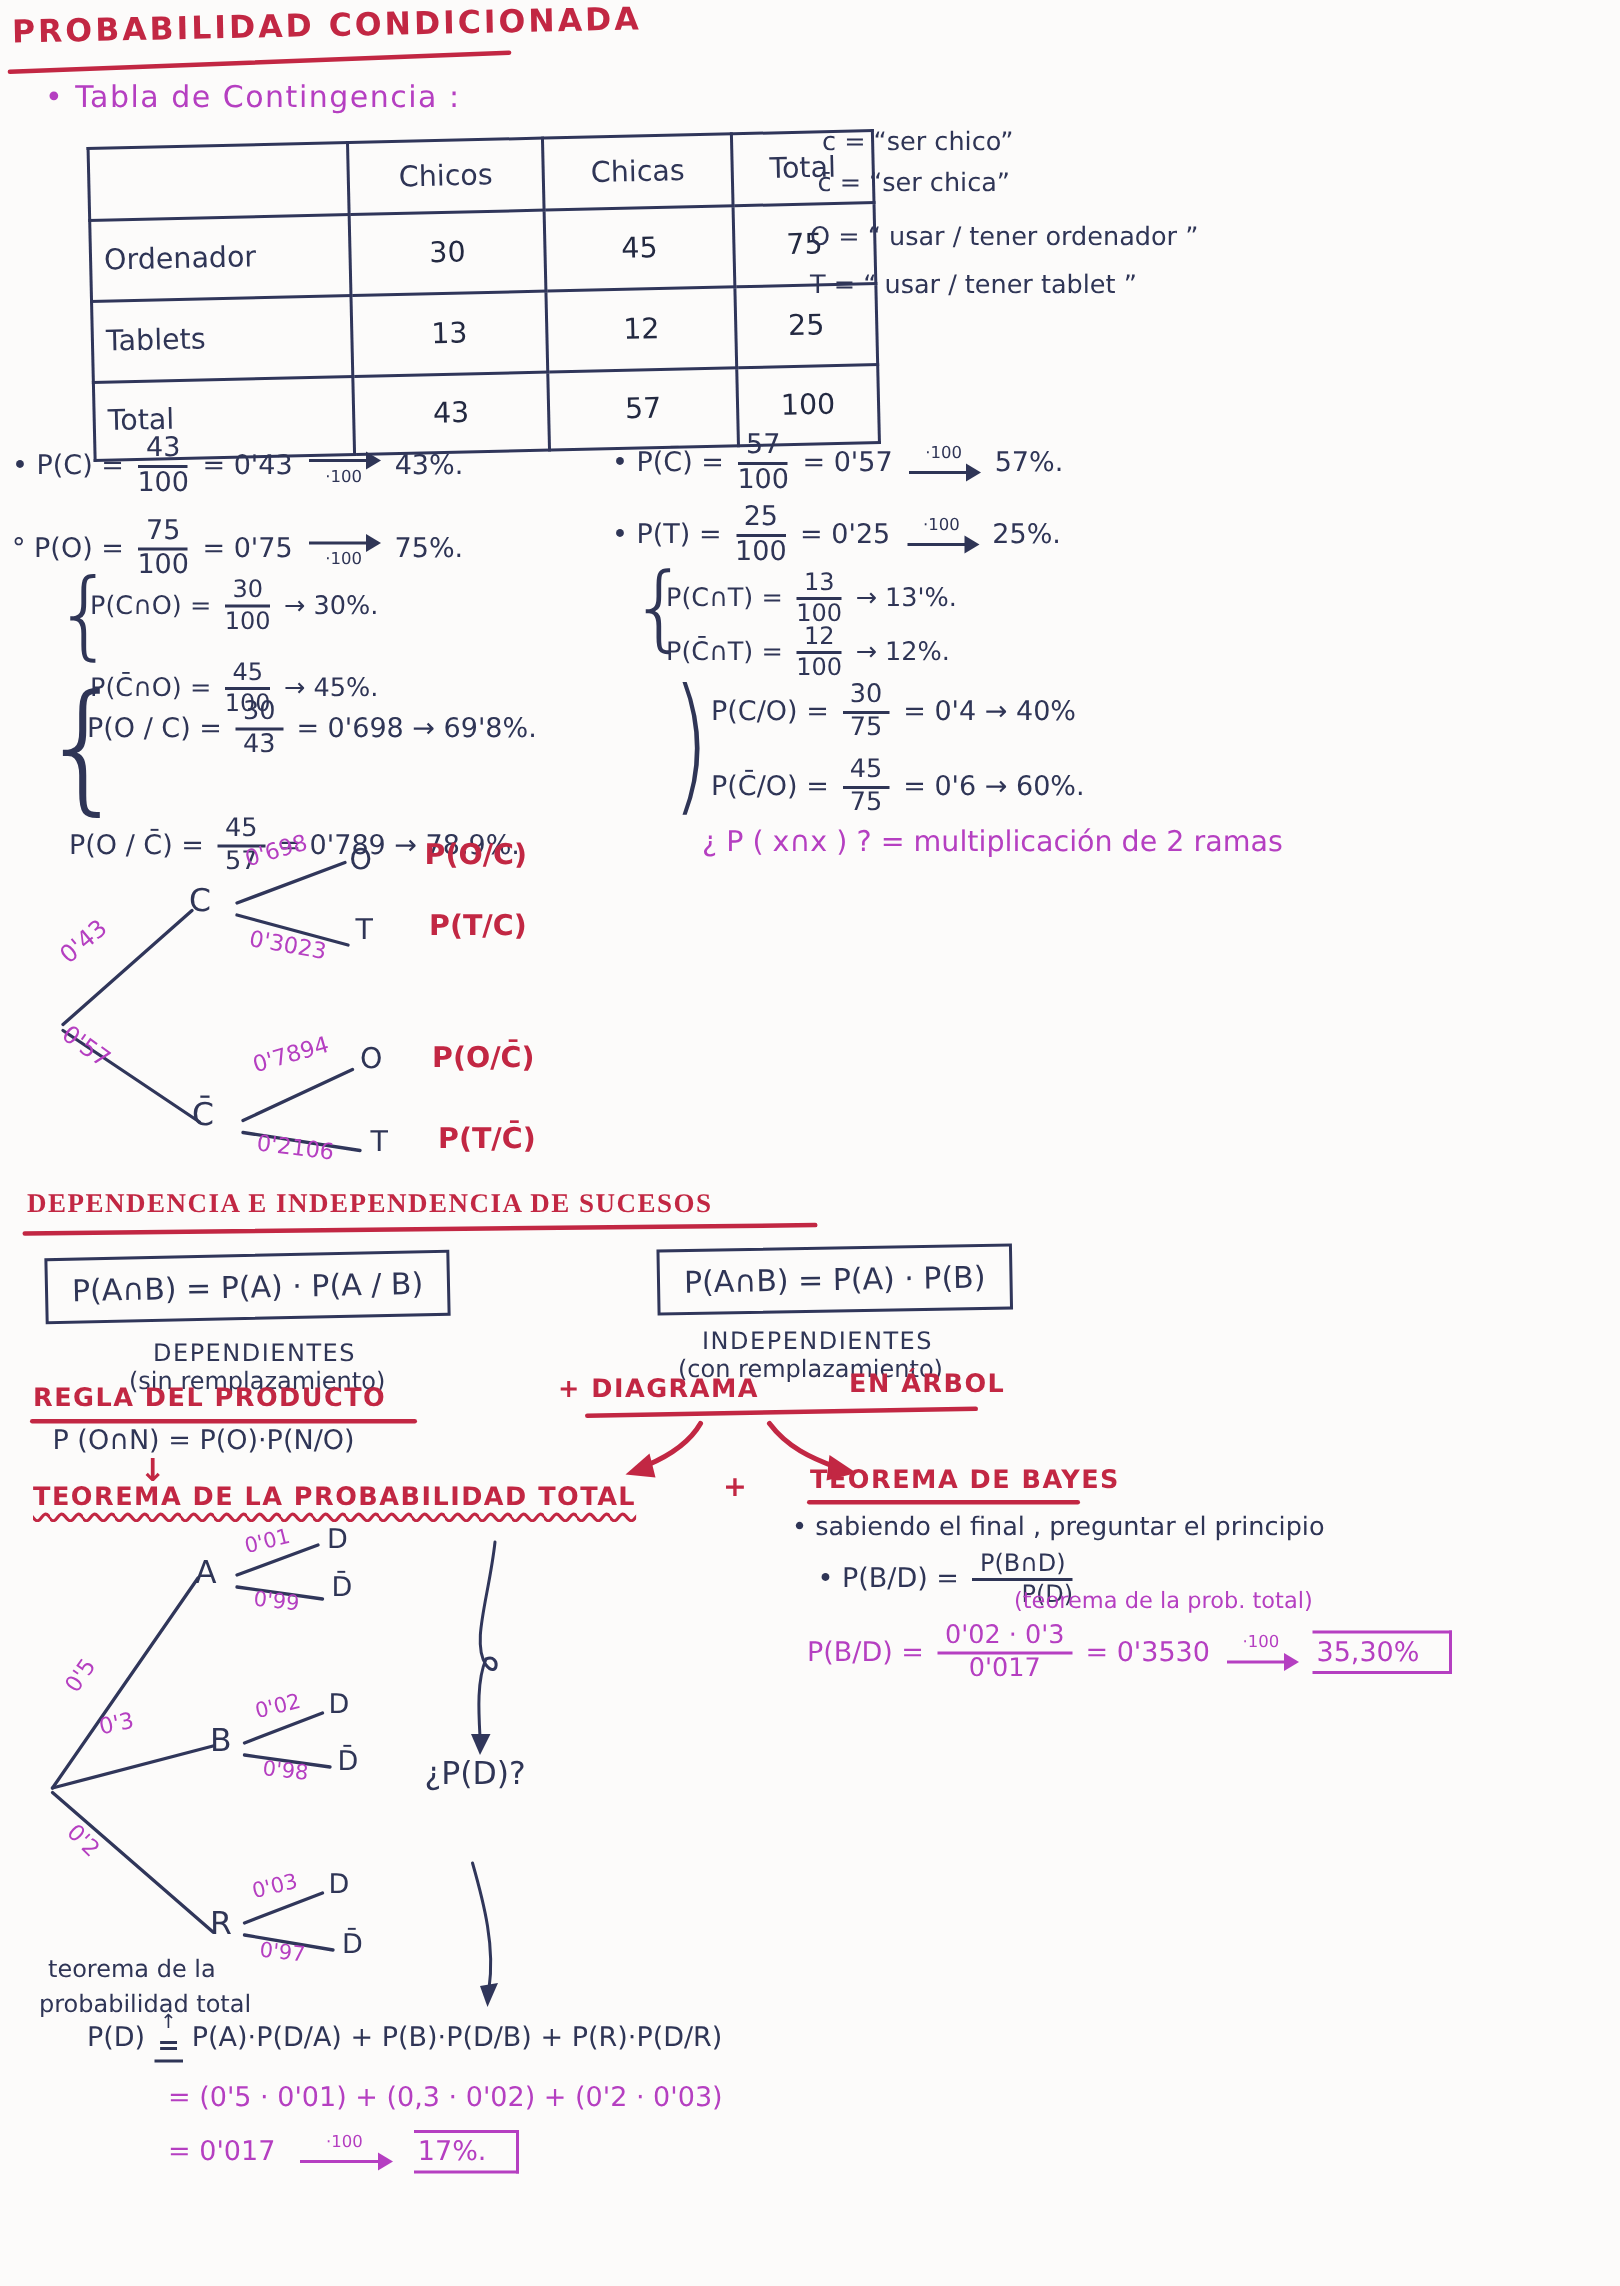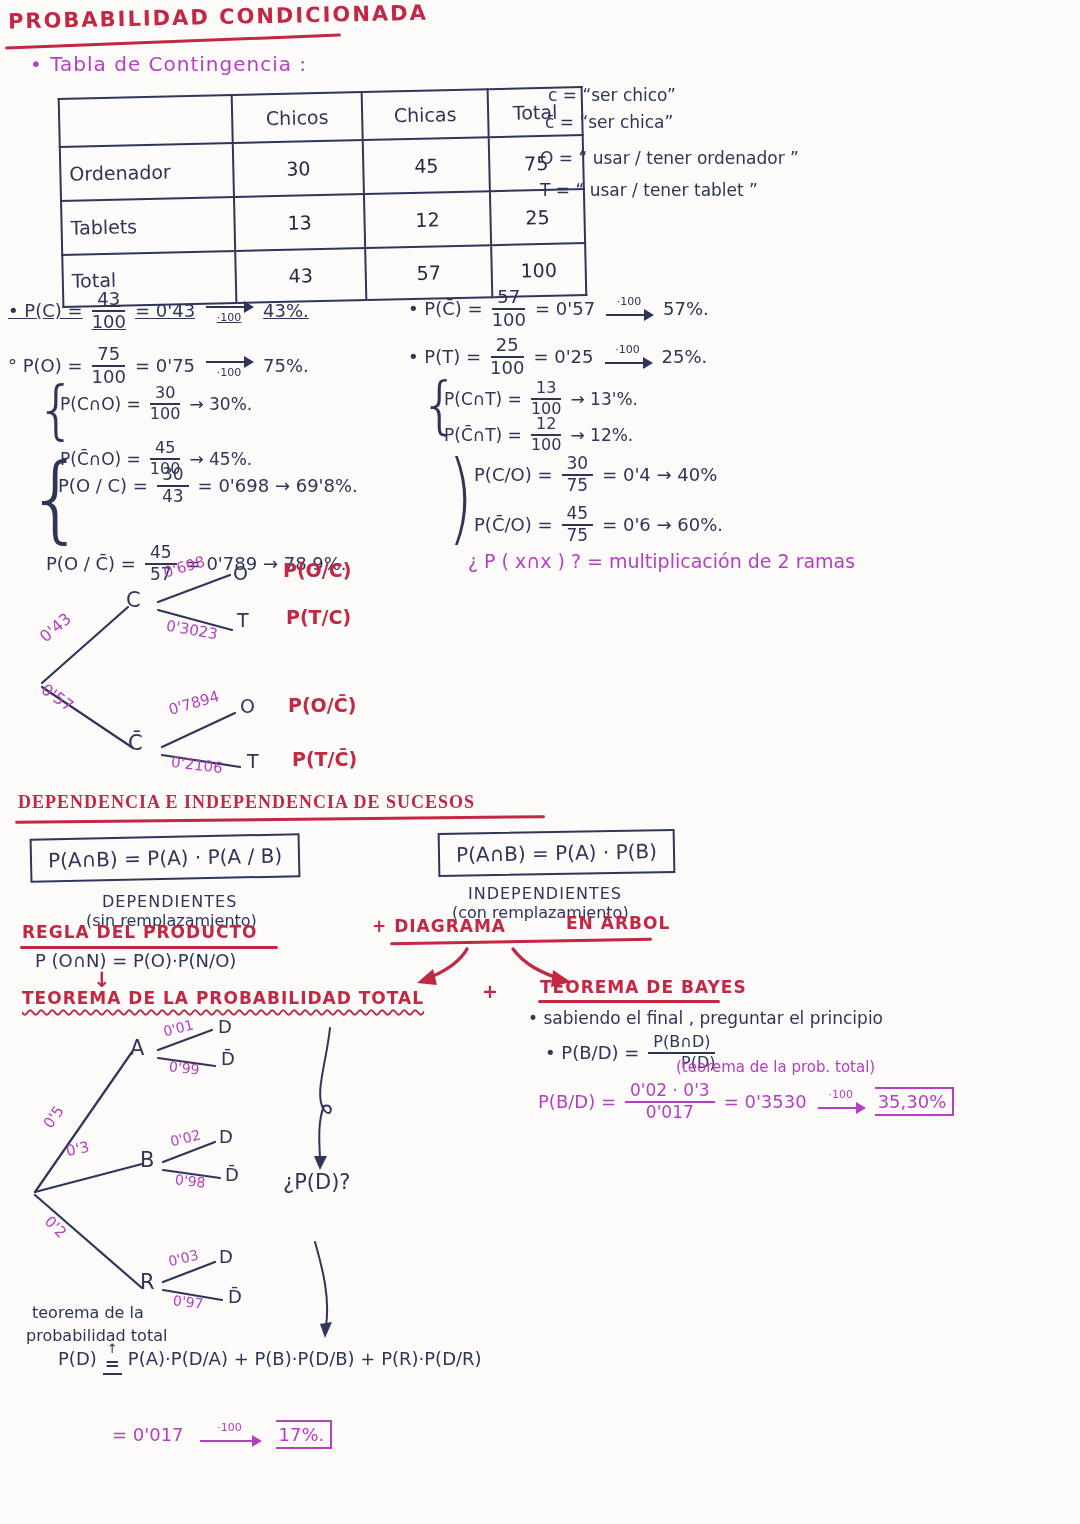--- a/index.html
+++ b/index.html
@@ -16,21 +16,21 @@
   .b{font-weight:bold;}
   .frac{display:inline-flex;flex-direction:column;align-items:center;line-height:1.05;vertical-align:middle;margin:0 3px;}
   .frac .num{padding:0 5px 1px;border-bottom:2px solid currentColor;}
   .frac .den{padding-top:1px;}
   .arrnote{display:inline-flex;flex-direction:column;align-items:center;margin:0 5px;}
   .arrnote .note{font-size:11px;line-height:10px;}
   .arrnote .shaft{position:relative;width:46px;height:2px;background:currentColor;margin:7px 0 5px;}
   .arrnote .shaft::after{content:"";position:absolute;right:-2px;top:-5px;
     border-left:10px solid currentColor;border-top:6px solid transparent;border-bottom:6px solid transparent;}
   .arrnote.under{flex-direction:column-reverse;}
-  .boxed{border-top:2px solid currentColor;border-right:2px solid currentColor;border-bottom:2px solid currentColor;padding:2px 6px 2px 3px;}
+  .boxed{border-top:2px solid currentColor;border-right:2px solid currentColor;border-bottom:2px solid currentColor;padding:2px 20px 2px 3px;}
   .uline{position:absolute;background:#c22743;height:3px;border-radius:2px;}
   .brace{position:absolute;font-weight:200;line-height:1;}
   table.cont{border-collapse:collapse;}
   table.cont td,table.cont th{border:2.4px solid #30365a;padding:4px 8px;text-align:center;font-weight:normal;}
   .wavy{text-decoration:underline wavy 2px #c22743;text-underline-offset:5px;}
   svg{position:absolute;overflow:visible;}
 </style>
 </head>
 <body>
 
@@ -70,21 +70,21 @@
       </tr>
     </tbody>
       </table>
   </div>
 
   <div class="hw ink" style="left:548px;top:85px;font-size:17px;">c = “ser chico”</div>
   <div class="hw ink" style="left:545px;top:112px;font-size:17px;">c̄ = “ser chica”</div>
   <div class="hw ink" style="left:540px;top:148px;font-size:17px;">O = “ usar / tener ordenador ”</div>
   <div class="hw ink" style="left:540px;top:180px;font-size:17px;">T = “ usar / tener tablet ”</div>
 
-  <div class="row ink" style="left:8px;top:290px;font-size:18px;text-decoration:underline;">
+  <div class="row ink" style="left:8px;top:290px;font-size:18px;">
     <span>• P(C) =</span>
     <span class="frac">
         <span class="num">43</span>
         <span class="den">100</span>
       </span>
     <span>= 0'43</span>
     <span class="arrnote under">
         <span class="note">·100</span>
         <span class="shaft"></span>
       </span>
@@ -346,20 +346,21 @@
   </div>
 
   <div class="row ink" style="left:58px;top:1342px;font-size:18px;">
     <span>P(D)</span>
     <span style="display:inline-flex;flex-direction:column;align-items:center;line-height:1;">
       <span style="font-size:13px;">↑</span>
       <span class="b" style="border-bottom:2px solid currentColor;padding:0 2px;">=</span>
     </span>
     <span>P(A)·P(D/A) + P(B)·P(D/B) + P(R)·P(D/R)</span>
   </div>
+  <div class="hw mag" style="left:112px;top:1388px;font-size:18px;">= (0'5 · 0'01) + (0,3 · 0'02) + (0'2 · 0'03)</div>
   <div class="row mag" style="left:112px;top:1420px;font-size:18px;">
     <span>= 0'017</span>
     <span class="arrnote" style="margin:0 10px;">
         <span class="note">·100</span>
         <span class="shaft" style="width:60px;"></span>
       </span>
     <span class="boxed">17%.</span>
   </div>
 
 </div>

